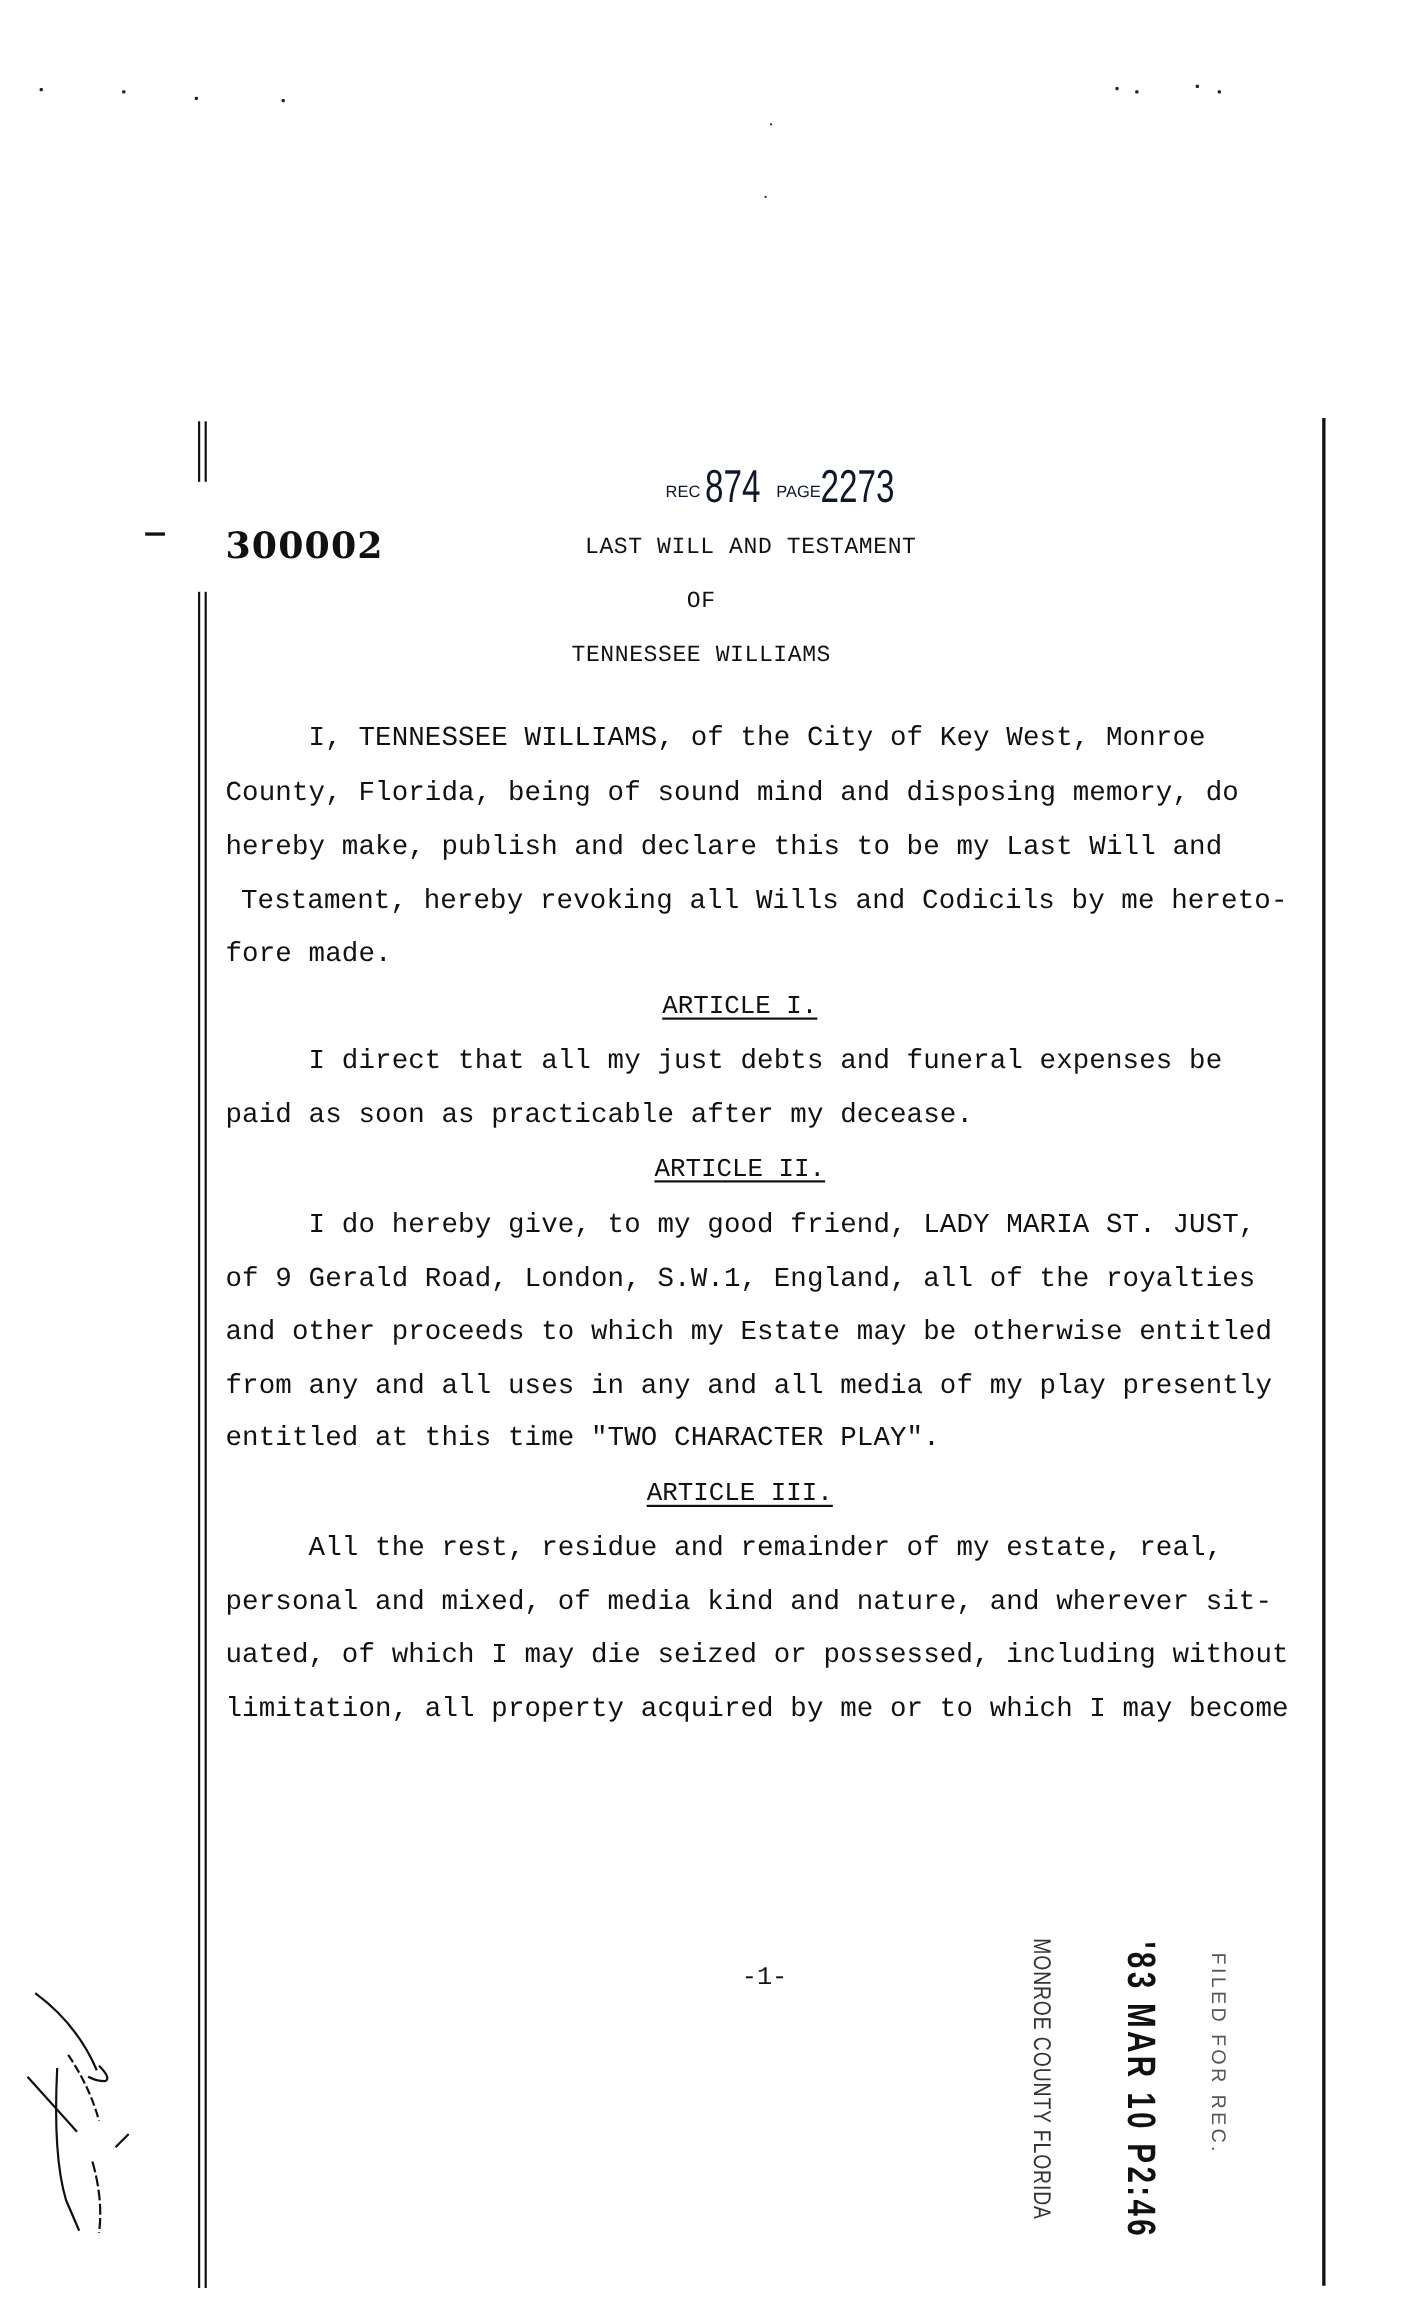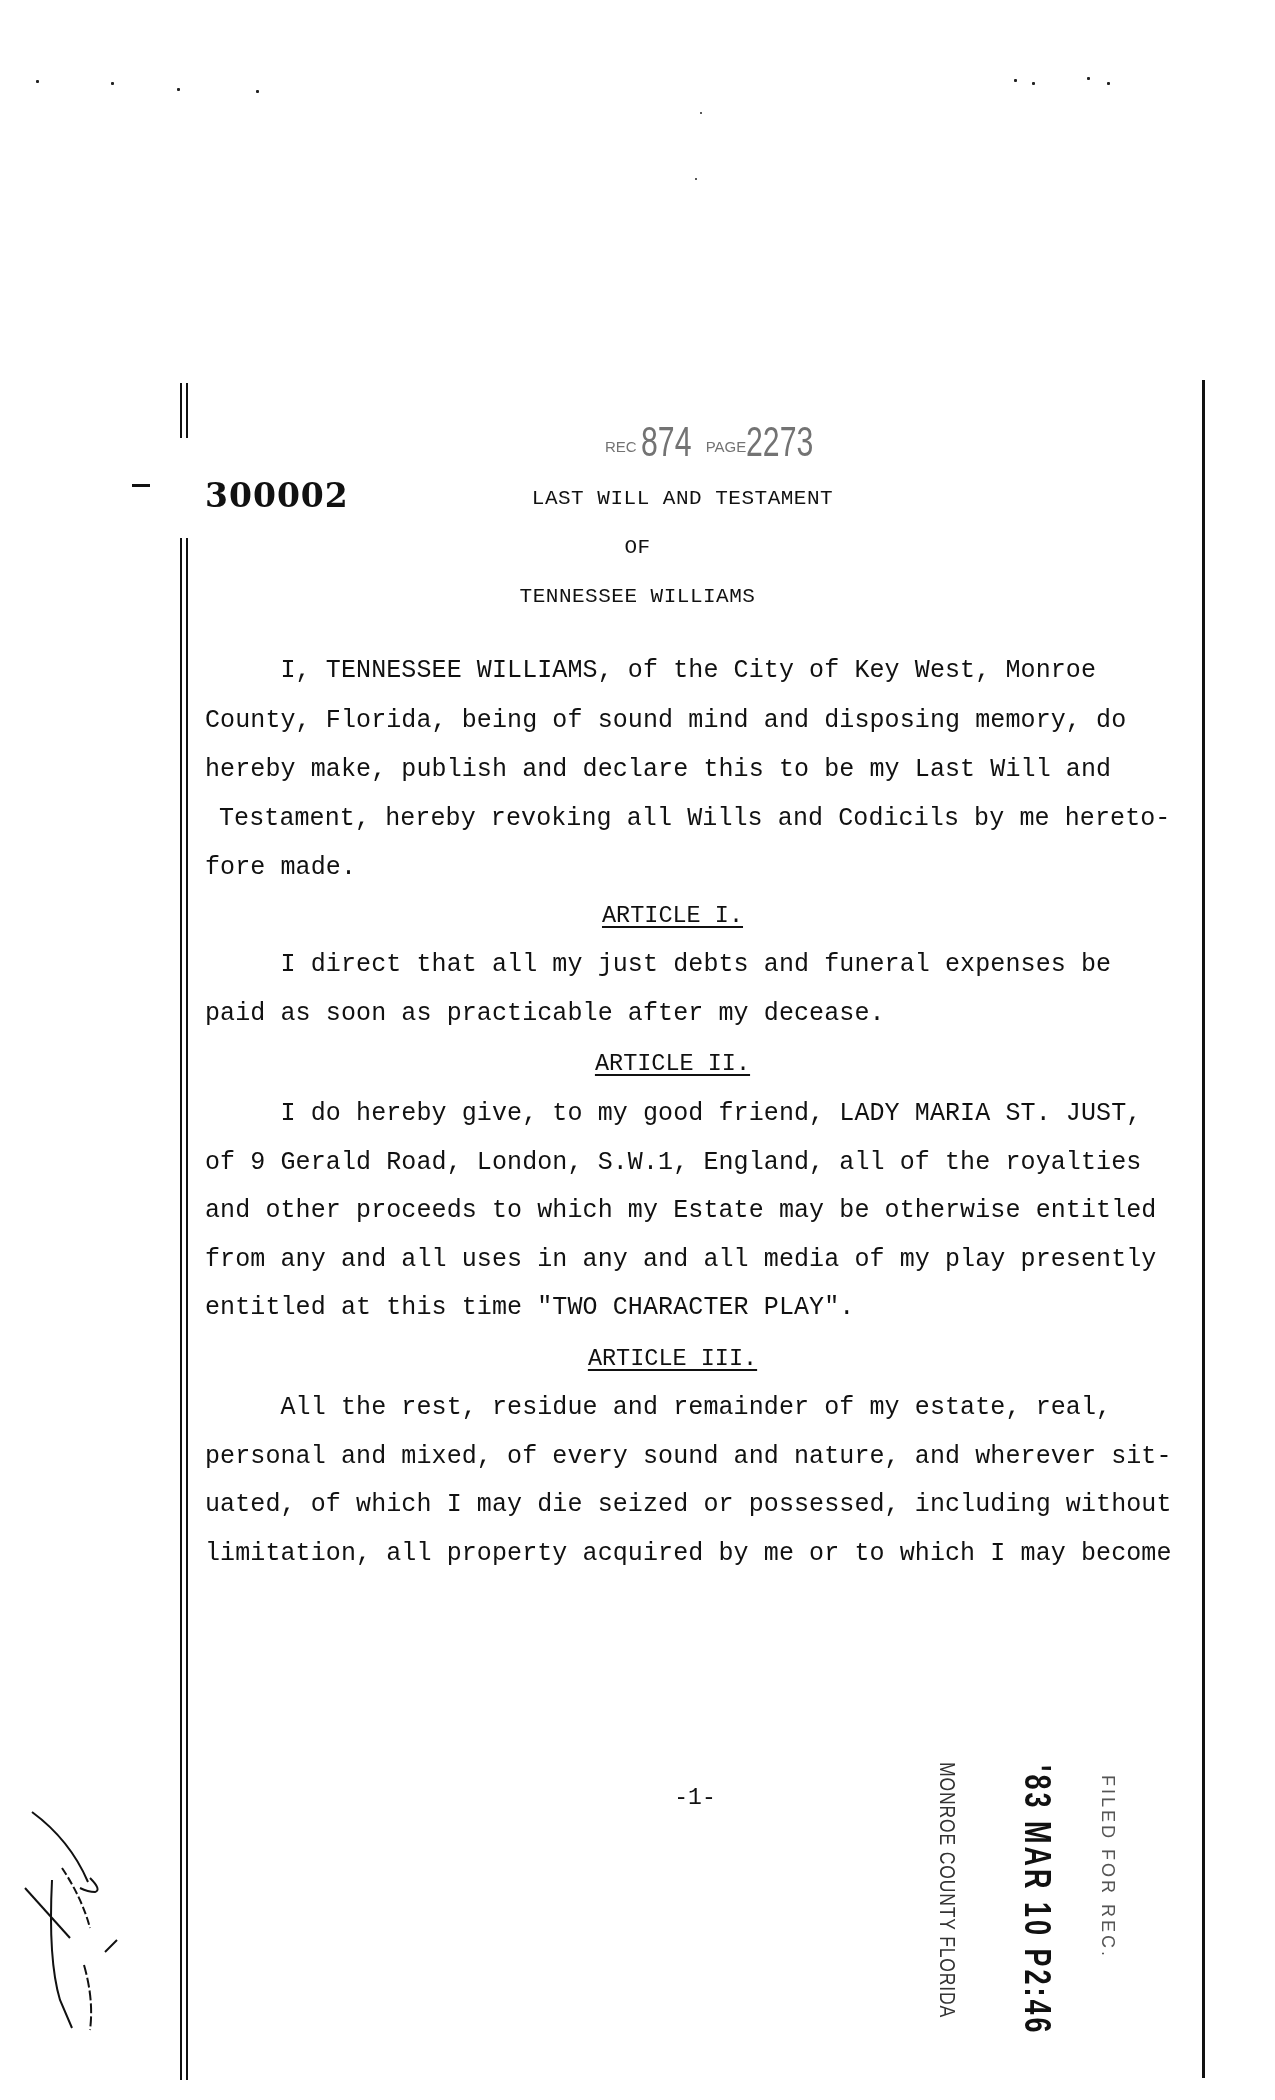--- a/index.html
+++ b/index.html
@@ -2,21 +2,21 @@
 <html><head>
 <meta charset="utf-8">
 <style>
   html, body { margin: 0; padding: 0; background: #ffffff; }
   body { width: 1275px; height: 2100px; position: relative; overflow: hidden; color: #111; }
   .mono { font-family: "Liberation Mono", "DejaVu Sans Mono", monospace; }
   .abs { position: absolute; }
   .vline { position: absolute; background: #111; width: 2px; }
   .speck { position: absolute; background: #222; width: 3px; height: 3px; border-radius: 1px; }
 
-  .recnum { left: 605px; top: 418px; font-family: "Liberation Sans Narrow", "Liberation Sans", sans-serif; color: #737373; white-space: nowrap; }
+  .recnum { left: 605px; top: 418px; font-family: "Liberation Sans Narrow", "Liberation Sans", sans-serif; color: #0f172a; white-space: nowrap; }
   .recnum .small { font-size: 15px; letter-spacing: 0; vertical-align: 4px; }
   .recnum .big { font-size: 42px; transform: scaleX(0.72); display: inline-block; transform-origin: left; }
 
   .docnum { left: 205px; top: 476px; font-family: "DejaVu Serif", serif; font-weight: bold; font-size: 33px; letter-spacing: 1px; }
   .dash { left: 132px; top: 484px; width: 18px; height: 3px; background: #111; }
 
   .title { left: 0; width: 1275px; text-align: center; font-size: 21px; letter-spacing: 0.5px; }
 
   .line { position: absolute; left: 205px; font-size: 25px; white-space: pre; letter-spacing: 0.1px; }
   .heading { position: absolute; left: 0; width: 1345px; text-align: center; font-size: 23.5px; text-decoration: underline; text-underline-offset: 4px; white-space: pre; }
@@ -83,21 +83,21 @@
   <div class="line" style="top:1099px;">     I do hereby give, to my good friend, LADY MARIA ST. JUST,</div>
   <div class="line" style="top:1148px;">of 9 Gerald Road, London, S.W.1, England, all of the royalties</div>
   <div class="line" style="top:1196px;">and other proceeds to which my Estate may be otherwise entitled</div>
   <div class="line" style="top:1245px;">from any and all uses in any and all media of my play presently</div>
   <div class="line" style="top:1293px;">entitled at this time "TWO CHARACTER PLAY".</div>
 </div>
 
 <div class="mono">
   <div class="heading" style="top:1345px;">ARTICLE III.</div>
   <div class="line" style="top:1393px;">     All the rest, residue and remainder of my estate, real,</div>
-  <div class="line" style="top:1442px;">personal and mixed, of every sound and nature, and wherever sit-</div>
+  <div class="line" style="top:1442px;">personal and mixed, of media kind and nature, and wherever sit-</div>
   <div class="line" style="top:1490px;">uated, of which I may die seized or possessed, including without</div>
   <div class="line" style="top:1539px;">limitation, all property acquired by me or to which I may become</div>
 </div>
 
 <div class="abs pagenum mono">-1-</div>
 
 <div class="stamp stamp-county">MONROE COUNTY FLORIDA</div>
 <div class="stamp stamp-date">'83 MAR 10 P2:46</div>
 <div class="stamp stamp-filed">FILED FOR REC.</div>
 

